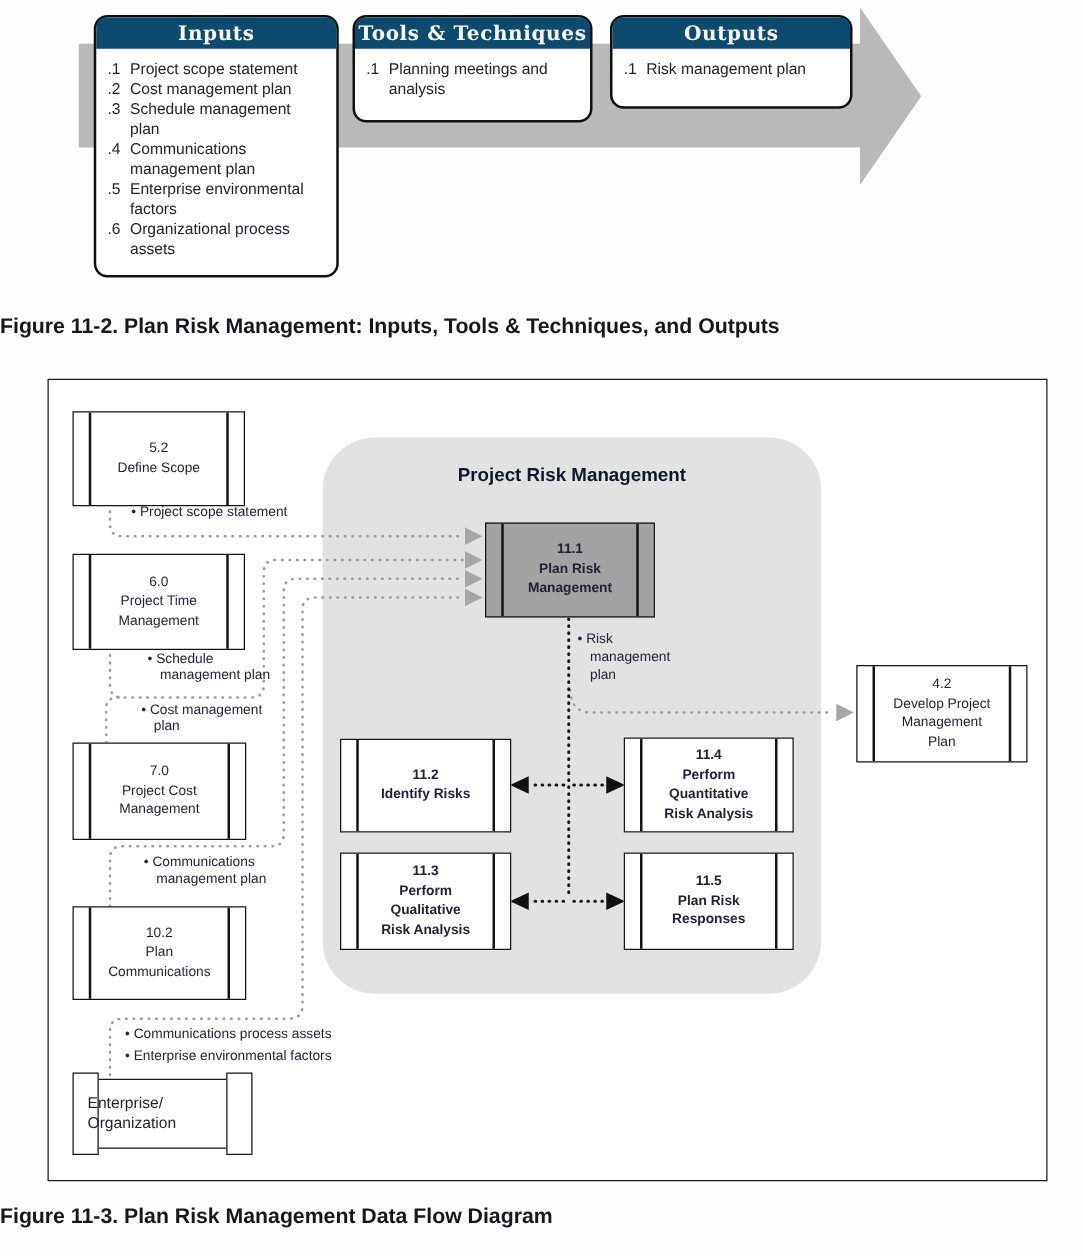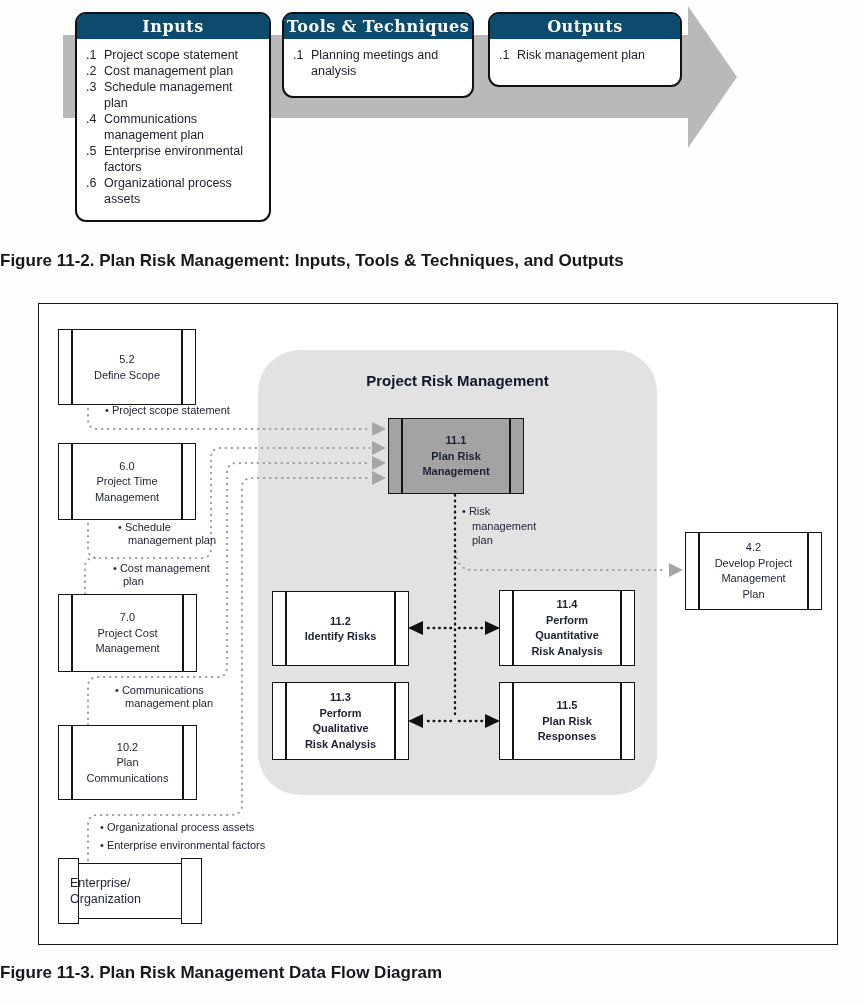--- a/index.html
+++ b/index.html
@@ -271,21 +271,21 @@
   </div>
   <div class="flow-label" style="left:113px;top:562px">
     <div>• Cost management</div>
     <div>plan</div>
   </div>
   <div class="flow-label" style="left:115px;top:684px">
     <div>• Communications</div>
     <div>management plan</div>
   </div>
   <div class="flow-label" style="left:100px;top:821px">
-    <div>• Organizational process assets</div>
+    <div>• Communications process assets</div>
   </div>
   <div class="flow-label" style="left:100px;top:839px">
     <div>• Enterprise environmental factors</div>
   </div>
   <div class="flow-label" id="label-risk-plan" style="left:462px;top:504px">
     <div>• Risk</div>
     <div>management</div>
     <div>plan</div>
   </div>
 

